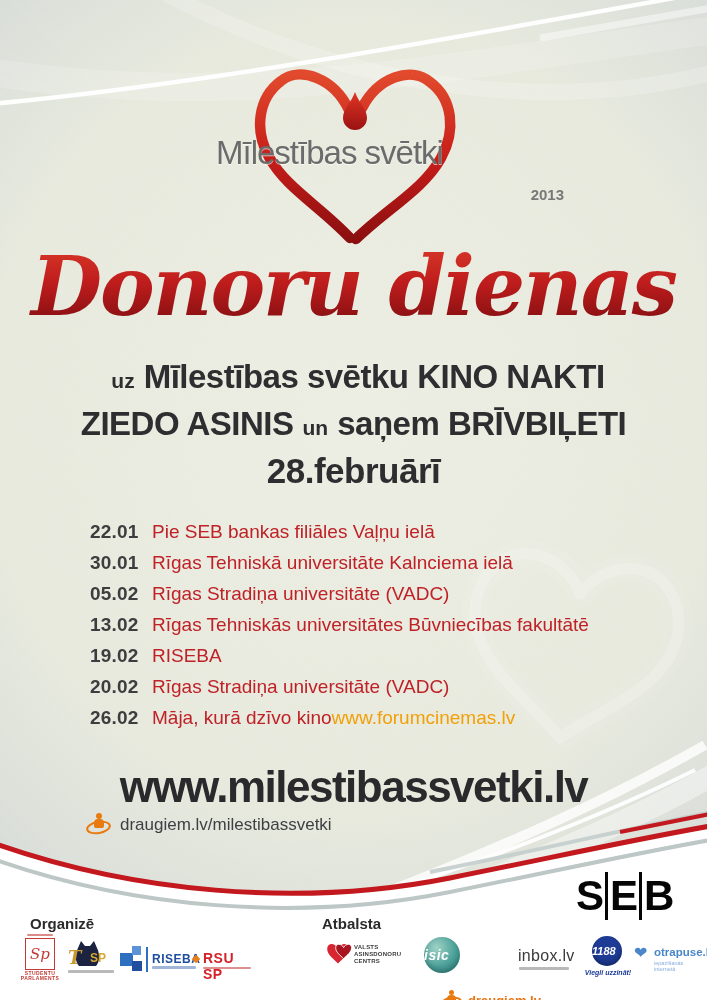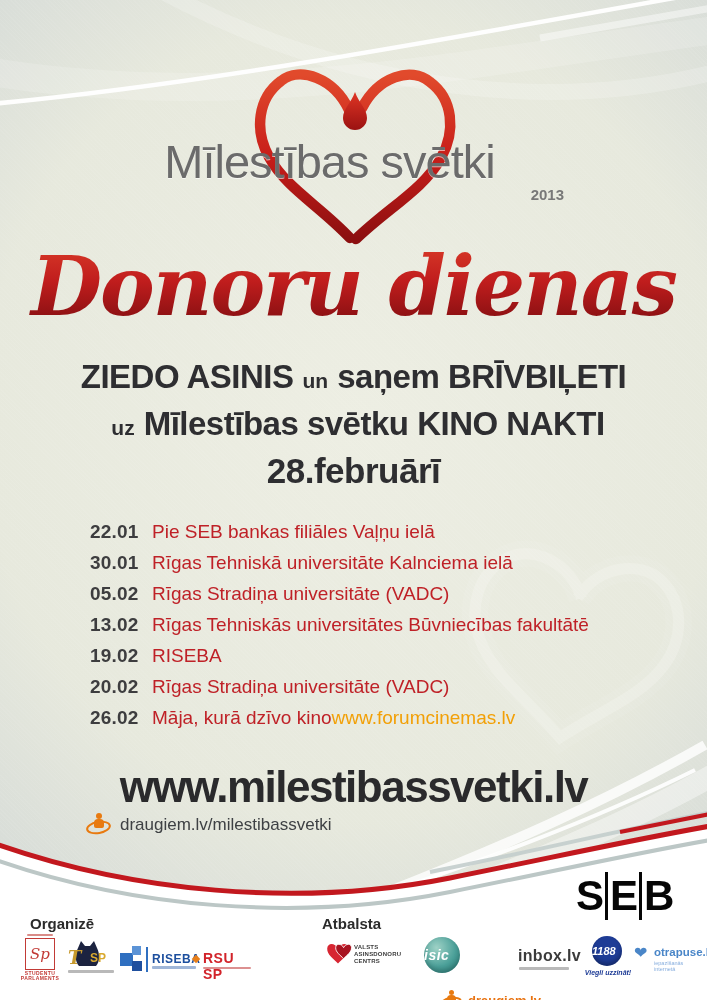--- a/index.html
+++ b/index.html
@@ -14,21 +14,21 @@
   svg.decor,svg.wave{position:absolute;left:0;top:0;pointer-events:none;}
   svg.decor{z-index:1;}
   svg.wave{z-index:3;}
   .content{position:absolute;left:0;top:0;width:707px;height:1000px;z-index:2;}
   .footerlayer{position:absolute;left:0;top:0;width:707px;height:1000px;z-index:4;}
 
   
   .logo-heart{position:absolute;left:248px;top:62px;}
   .logo-title{
     position:absolute;left:0;top:134px;width:659px;text-align:center;
-    font-size:47px;font-weight:500;color:#6b6b6b;letter-spacing:-1px;
+    font-size:33px;font-weight:500;color:#6b6b6b;letter-spacing:-1px;
     text-shadow:0 1px 0 rgba(255,255,255,.6);
   }
   .logo-year{position:absolute;left:520px;top:186px;width:44px;text-align:right;
     font-size:15px;font-weight:bold;color:#787878;}
 
   
   .main-title{
     position:absolute;left:0;top:238px;width:707px;margin:0;text-align:center;
     font-family:"DejaVu Serif","Liberation Serif",serif;
     font-style:italic;font-weight:bold;font-size:82px;letter-spacing:-2px;
@@ -96,21 +96,21 @@
   
   .isic-circle{position:absolute;left:0;top:0;width:36px;height:36px;border-radius:50%;
     background:radial-gradient(circle at 35% 30%, #9fd2c6 0%, #4ba099 55%, #277a76 100%);
     display:flex;align-items:center;justify-content:flex-start;box-shadow:inset 0 -3px 5px rgba(0,0,0,.2);margin-left:26px;}
   .isic-txt{color:#ffffff;font-style:italic;font-weight:bold;font-size:14px;letter-spacing:.5px;}
 
   
   .drp-text{position:absolute;left:28px;top:3px;font-size:13px;font-weight:bold;color:#e87312;}
 
   
-  .inbox-text{font-size:16px;font-weight:bold;color:#3b3b3b;letter-spacing:.3px;}
+  .inbox-text{font-size:16px;font-weight:normal;color:#3b3b3b;letter-spacing:.3px;}
 
   
   .c1188{position:absolute;left:4px;top:0;width:30px;height:30px;border-radius:50%;background:#1e3c96;
     display:flex;align-items:center;box-shadow:inset 0 -3px 4px rgba(0,0,0,.3);}
   .c1188 span{color:#fff;font-style:italic;font-weight:bold;font-size:11px;}
   .tag1188{position:absolute;left:-10px;top:33px;width:60px;text-align:center;
     font-size:7px;font-weight:bold;font-style:italic;color:#1e3c96;}
 
   
   .otr-heart{position:absolute;left:0;top:1px;font-size:16px;color:#4a86c8;}
@@ -153,22 +153,22 @@
       <path d="M101,48 C86,16 52,4 33,19 C10,36 6,68 21,95 C38,126 72,144 102,176" fill="none" stroke="url(#hg)" stroke-width="10.5" stroke-linecap="round"></path>
       <path d="M114,46 C130,15 163,4 182,20 C205,37 208,69 193,96 C176,127 140,146 108,177" fill="none" stroke="url(#hg)" stroke-width="10.5" stroke-linecap="round"></path>
       <path d="M107,30 C111,41 119,47 119,56 A12,12 0 1,1 95,56 C95,47 103,41 107,30 Z" fill="url(#dg)"></path>
     </svg>
     <div class="logo-title">Mīlestības svētki</div>
     <div class="logo-year">2013</div>
 
     <h1 class="main-title">Donoru dienas</h1>
 
     <div class="headline">
+      <div class="ln"><span class="small">uz</span><span class="big">Mīlestības svētku KINO NAKTI</span></div>
       <div class="ln"><span class="big">ZIEDO ASINIS</span><span class="small">un</span><span class="big">saņem BRĪVBIĻETI</span></div>
-      <div class="ln"><span class="small">uz</span><span class="big">Mīlestības svētku KINO NAKTI</span></div>
       <div class="ln ln3">28.februārī</div>
     </div>
 
     <div class="schedule">
       <div class="row">
           <span class="date">22.01</span>
           <span class="place">Pie SEB bankas filiāles Vaļņu ielā</span>
         </div>
       <div class="row">
           <span class="date">30.01</span>

